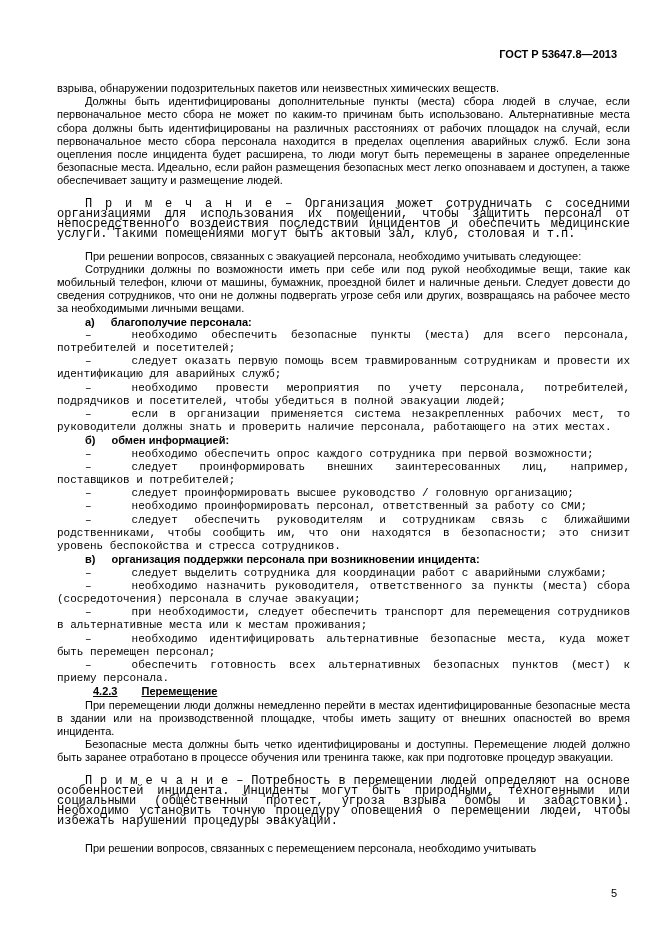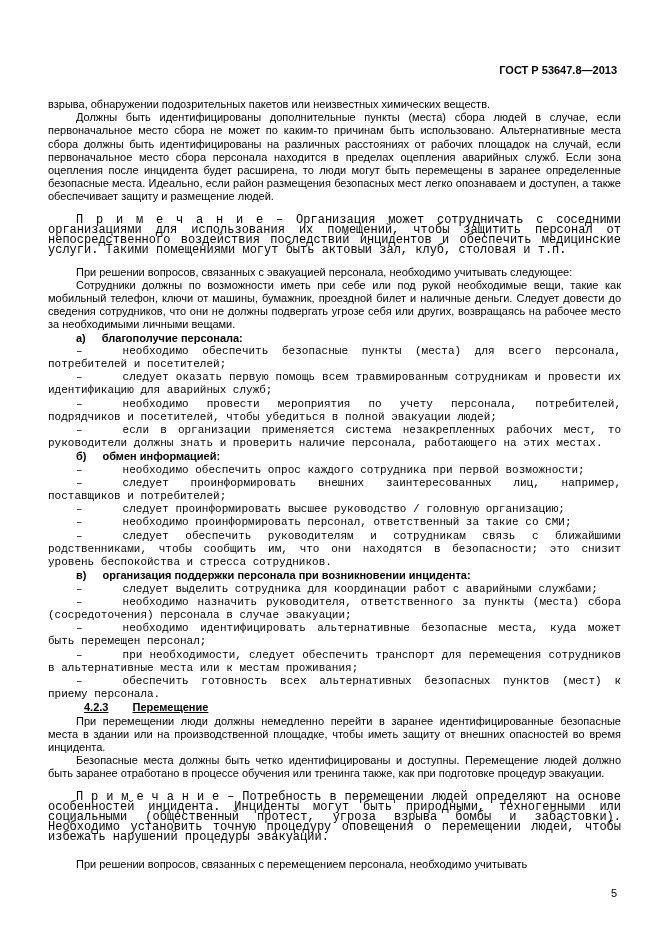--- a/index.html
+++ b/index.html
@@ -7,33 +7,32 @@
     position: relative;
     width: 661px;
     height: 935px;
     background: #ffffff;
     color: #000000;
     font-family: "Liberation Sans", "DejaVu Sans", sans-serif;
     overflow: hidden;
   }
   .hdr {
     position: absolute;
-    top: 64px;
+    top: 48px;
     left: 44px;
     width: 573px;
     text-align: right;
     font-weight: bold;
     font-size: 11px;
   }
   .content {
     position: absolute;
     top: 82px;
-    left: 48px;
+    left: 57px;
     width: 573px;
-    margin-top: 16px;
   }
   .content p {
     margin: 0;
     font-size: 11px;
     line-height: 13.2px;
     text-align: justify;
   }
   .content p.cont { text-indent: 0; }
   .content p.ind { text-indent: 28px; }
   .content p.note {
@@ -74,28 +73,28 @@
       <p class="ind">Сотрудники должны по возможности иметь при себе или под рукой необходимые вещи, такие как мобильный телефон, ключи от машины, бумажник, проездной билет и наличные деньги. Следует довести до сведения сотрудников, что они не должны подвергать угрозе себя или других, возвращаясь на рабочее место за необходимыми личными вещами.</p>
       <p class="letter"><span>а)</span><span class="tab-s"></span><span>благополучие персонала:</span></p>
       <p class="li"><span class="dash">–</span><span class="tab"></span><span>необходимо обеспечить безопасные пункты (места) для всего персонала, потребителей и посетителей;</span></p>
       <p class="li"><span class="dash">–</span><span class="tab"></span><span>следует оказать первую помощь всем травмированным сотрудникам и провести их идентификацию для аварийных служб;</span></p>
       <p class="li"><span class="dash">–</span><span class="tab"></span><span>необходимо провести мероприятия по учету персонала, потребителей, подрядчиков и посетителей, чтобы убедиться в полной эвакуации людей;</span></p>
       <p class="li"><span class="dash">–</span><span class="tab"></span><span>если в организации применяется система незакрепленных рабочих мест, то руководители должны знать и проверить наличие персонала, работающего на этих местах.</span></p>
       <p class="letter"><span>б)</span><span class="tab-s"></span><span>обмен информацией:</span></p>
       <p class="li"><span class="dash">–</span><span class="tab"></span><span>необходимо обеспечить опрос каждого сотрудника при первой возможности;</span></p>
       <p class="li"><span class="dash">–</span><span class="tab"></span><span>следует проинформировать внешних заинтересованных лиц, например, поставщиков и потребителей;</span></p>
       <p class="li"><span class="dash">–</span><span class="tab"></span><span>следует проинформировать высшее руководство / головную организацию;</span></p>
-      <p class="li"><span class="dash">–</span><span class="tab"></span><span>необходимо проинформировать персонал, ответственный за такие со СМИ;</span></p>
+      <p class="li"><span class="dash">–</span><span class="tab"></span><span>необходимо проинформировать персонал, ответственный за работу со СМИ;</span></p>
       <p class="li"><span class="dash">–</span><span class="tab"></span><span>следует обеспечить руководителям и сотрудникам связь с ближайшими родственниками, чтобы сообщить им, что они находятся в безопасности; это снизит уровень беспокойства и стресса сотрудников.</span></p>
       <p class="letter"><span>в)</span><span class="tab-s"></span><span>организация поддержки персонала при возникновении инцидента:</span></p>
       <p class="li"><span class="dash">–</span><span class="tab"></span><span>следует выделить сотрудника для координации работ с аварийными службами;</span></p>
       <p class="li"><span class="dash">–</span><span class="tab"></span><span>необходимо назначить руководителя, ответственного за пункты (места) сбора (сосредоточения) персонала в случае эвакуации;</span></p>
+      <p class="li"><span class="dash">–</span><span class="tab"></span><span>при необходимости, следует обеспечить транспорт для перемещения сотрудников в альтернативные места или к местам проживания;</span></p>
       <p class="li"><span class="dash">–</span><span class="tab"></span><span>необходимо идентифицировать альтернативные безопасные места, куда может быть перемещен персонал;</span></p>
-      <p class="li"><span class="dash">–</span><span class="tab"></span><span>при необходимости, следует обеспечить транспорт для перемещения сотрудников в альтернативные места или к местам проживания;</span></p>
       <p class="li"><span class="dash">–</span><span class="tab"></span><span>обеспечить готовность всех альтернативных безопасных пунктов (мест) к приему персонала.</span></p>
       <p class="heading"><span>4.2.3</span><span class="tab-m"></span><span>Перемещение</span></p>
-      <p class="ind">При перемещении люди должны немедленно перейти в заранее идентифицированные безопасные места в здании или на производственной площадке, чтобы иметь защиту от внешних опасностей во время инцидента.</p>
+      <p class="ind">При перемещении люди должны немедленно перейти в местах идентифицированные безопасные места в здании или на производственной площадке, чтобы иметь защиту от внешних опасностей во время инцидента.</p>
       <p class="ind">Безопасные места должны быть четко идентифицированы и доступны. Перемещение людей должно быть заранее отработано в процессе обучения или тренинга также, как при подготовке процедур эвакуации.</p>
       <p class="note">П р и м е ч а н и е  –  Потребность в перемещении людей определяют на основе особенностей инцидента. Инциденты могут быть природными, техногенными или социальными (общественный протест, угроза взрыва бомбы и забастовки). Необходимо установить точную процедуру оповещения о перемещении людей, чтобы избежать нарушений процедуры эвакуации.</p>
       <p class="ind gap">При решении вопросов, связанных с перемещением персонала, необходимо учитывать</p>
     </div>
   <div class="pgnum">5</div>
 </div>
 
 </body></html>

